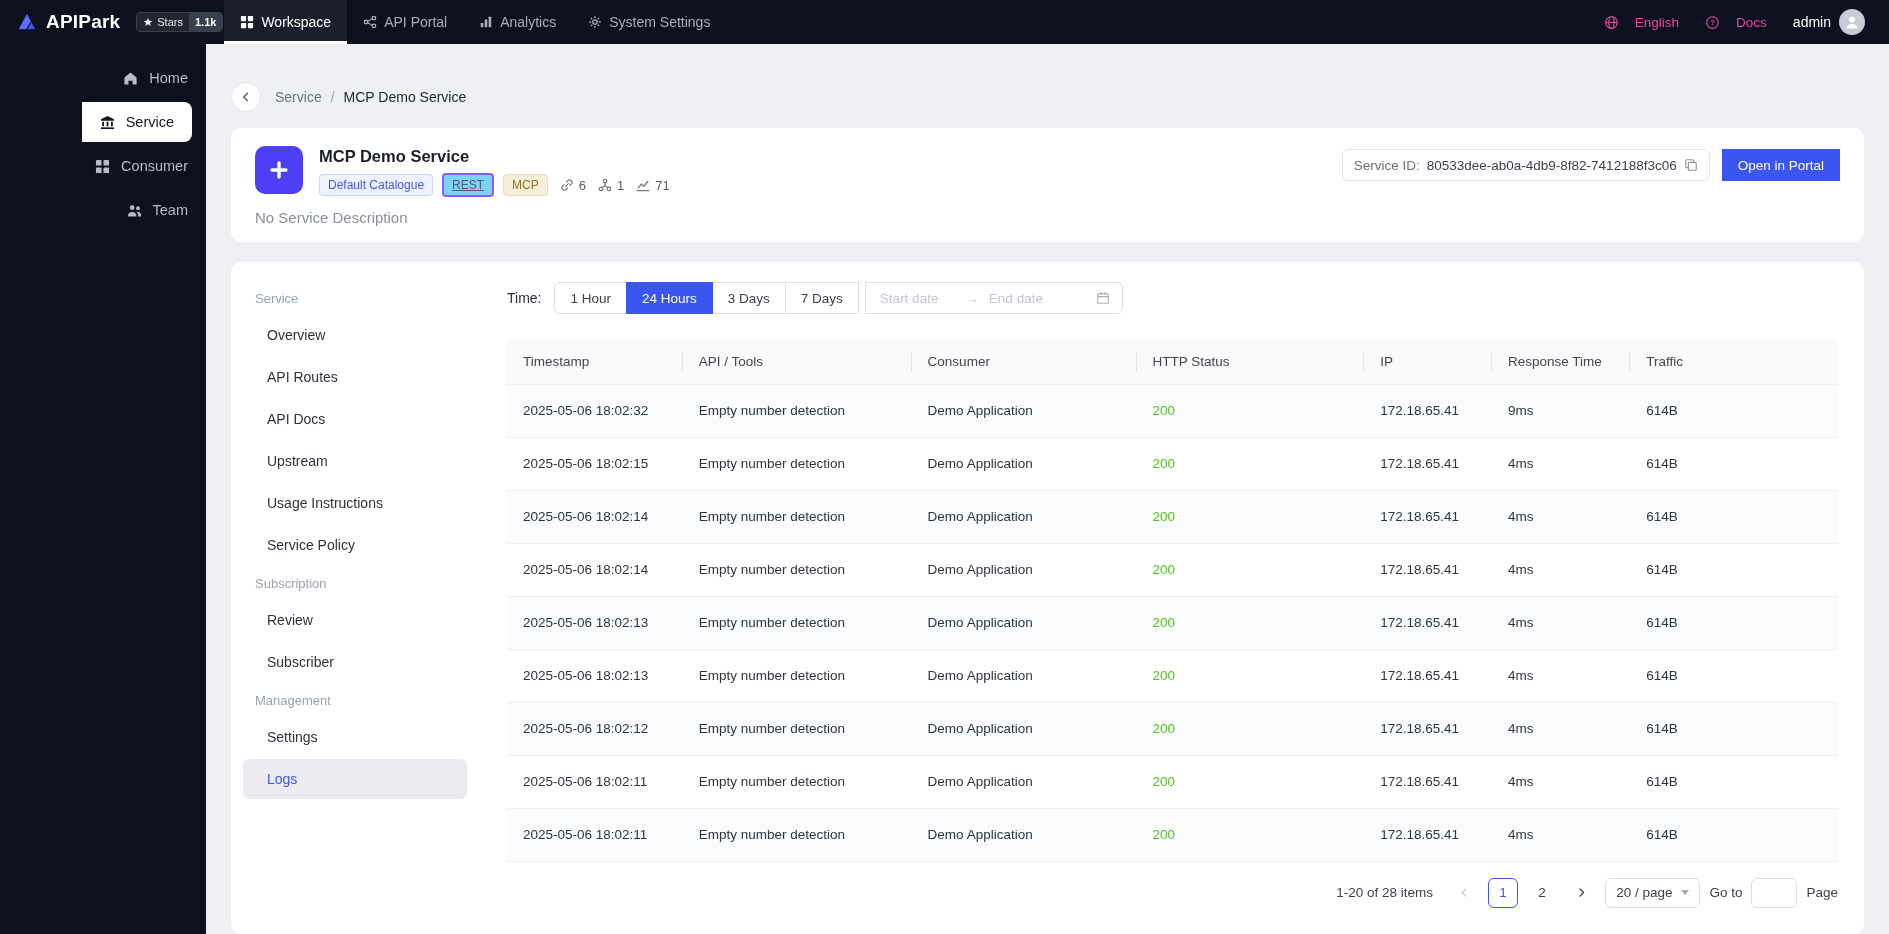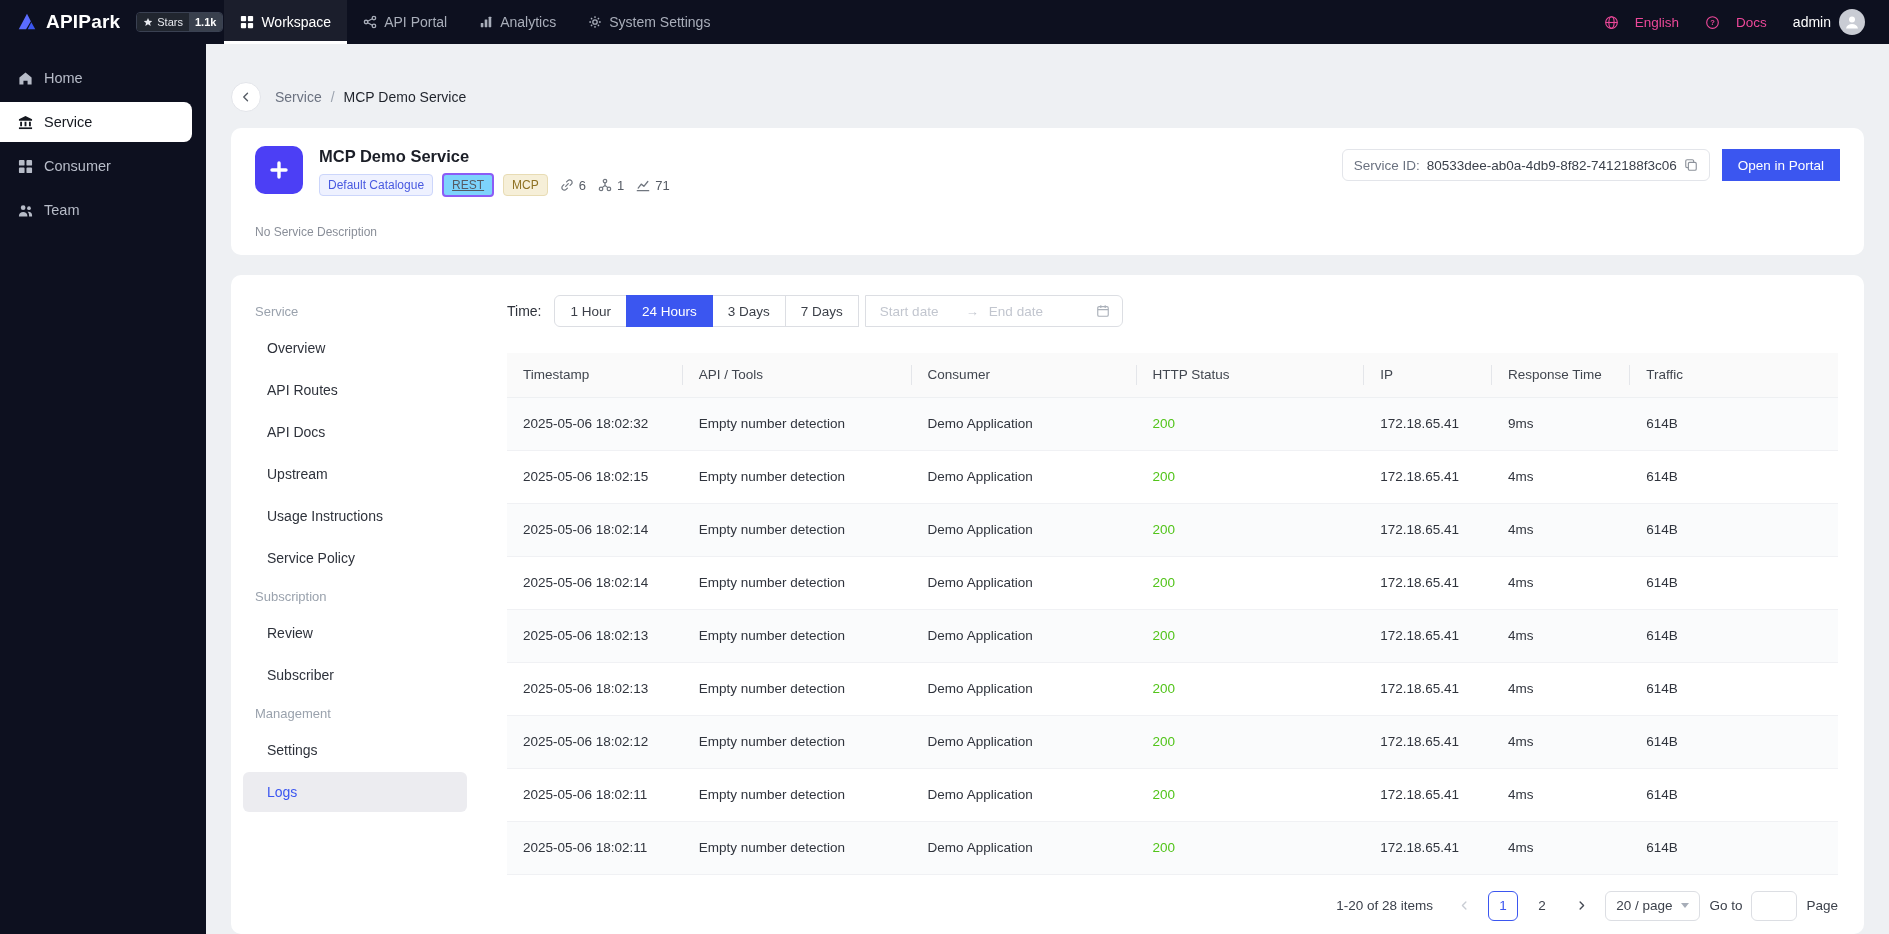--- a/index.html
+++ b/index.html
@@ -26,21 +26,21 @@
   .nav-item { display: flex; align-items: center; gap: 7px; padding: 0 16px; position: relative; cursor: pointer; font-size: 14px; }
   .nav-item.active { color: #fff; background: rgba(255,255,255,.06); }
   .nav-item.active::after { content: ""; position: absolute; left: 0; right: 0; bottom: 0; height: 3px; background: #fff; }
   .topnav-right { margin-left: auto; display: flex; align-items: center; gap: 26px; }
   .nav-util { display: flex; align-items: flex-start; gap: 16px; color: #ec4899; font-size: 13.5px; cursor: pointer; }
   .user { display: flex; align-items: center; gap: 8px; color: #fff; cursor: pointer; }
   .avatar { width: 26px; height: 26px; border-radius: 50%; background: #c9ccd4; display: flex; align-items: center; justify-content: center; overflow: hidden; }
 
   
   .layout { display: flex; height: 890px; }
-  .sidebar { width: 206px; background: var(--nav-bg, #0d101f); padding-top: 14px; display: flex; flex-direction: column; gap: 4px; flex-shrink: 0; }
+  .sidebar { width: 206px; background: var(--nav-bg, #0d101f); padding-top: 14px; display: flex; flex-direction: column; gap: 4px; flex-shrink: 0; align-items: flex-end; }
   .side-item { height: 40px; display: flex; align-items: center; gap: 11px; padding: 0 18px; color: #b7bcc8; font-size: 14.5px; cursor: pointer; }
   .side-item.active { background: #fff; color: #15181f; border-radius: 0 8px 8px 0; margin-right: 14px; font-weight: 500; }
 
   .content { flex: 1; padding: 0 25px; display: flex; flex-direction: column; overflow: hidden; }
 
   
   .breadcrumb-row { margin-top: 38px; margin-bottom: 16px; display: flex; align-items: center; gap: 14px; height: 30px; }
   .back-btn { width: 30px; height: 30px; border-radius: 50%; border: 1px solid #e3e5ea; background: #fff; display: flex; align-items: center; justify-content: center; color: #555b64; cursor: pointer; padding: 0; }
   .breadcrumb { display: flex; align-items: center; font-size: 14px; }
   .bc-parent { color: #6b7280; cursor: pointer; }
@@ -53,21 +53,21 @@
   .sc-left { display: flex; gap: 16px; }
   .service-icon { width: 48px; height: 48px; border-radius: 10px; background: var(--service-icon-bg, #4c3ff5); display: flex; align-items: center; justify-content: center; flex-shrink: 0; }
   .sc-title { font-size: 16.5px; font-weight: 700; color: #1b1e27; margin-top: 1px; }
   .sc-tags { display: flex; align-items: center; gap: 9px; margin-top: 7px; }
   .tag { font-size: 12px; line-height: 1; padding: 4px 8px; border-radius: 4px; white-space: nowrap; }
   .tag-cat { background: #eef1ff; color: #4859e0; border: 1px solid #ccd6fb; }
   .tag-rest { background: #7dd3fc; color: #555a63; border: 2px solid #8b5cf6; text-decoration: underline; }
   .tag-mcp { background: #f6efd8; color: #8e7123; border: 1px solid #e8dcb4; }
   .stat { display: flex; align-items: center; gap: 5px; color: #555b64; font-size: 13px; margin-left: 3px; }
   .stat svg { color: #70767f; }
-  .sc-desc { margin-top: 28px; color: #8a8f99; font-size: 12px; }
+  .sc-desc { margin-top: 12px; color: #8a8f99; font-size: 15px; }
   .sc-right { display: flex; align-items: center; gap: 12px; margin-top: 3px; align-self: flex-start; }
   .service-id-box { height: 32px; display: flex; align-items: center; gap: 7px; padding: 0 11px; border: 1px solid #e3e5ea; border-radius: 6px; font-size: 13.5px; background: #fff; }
   .sid-label { color: #6b7280; }
   .sid-value { color: #3c414b; }
   .copy { color: #8d929b; display: flex; cursor: pointer; }
   .btn-primary { height: 32px; padding: 0 16px; border: none; border-radius: 0; background: var(--accent, #3b56f0); color: #fff; font-size: 13.5px; cursor: pointer; }
 
   
   .content-card { margin-top: 20px; background: #fff; border-radius: 10px; flex: 1; display: flex; overflow: hidden; padding: 20px 0 0; }
   .service-menu { width: 252px; flex-shrink: 0; padding: 0 16px 0 12px; }

